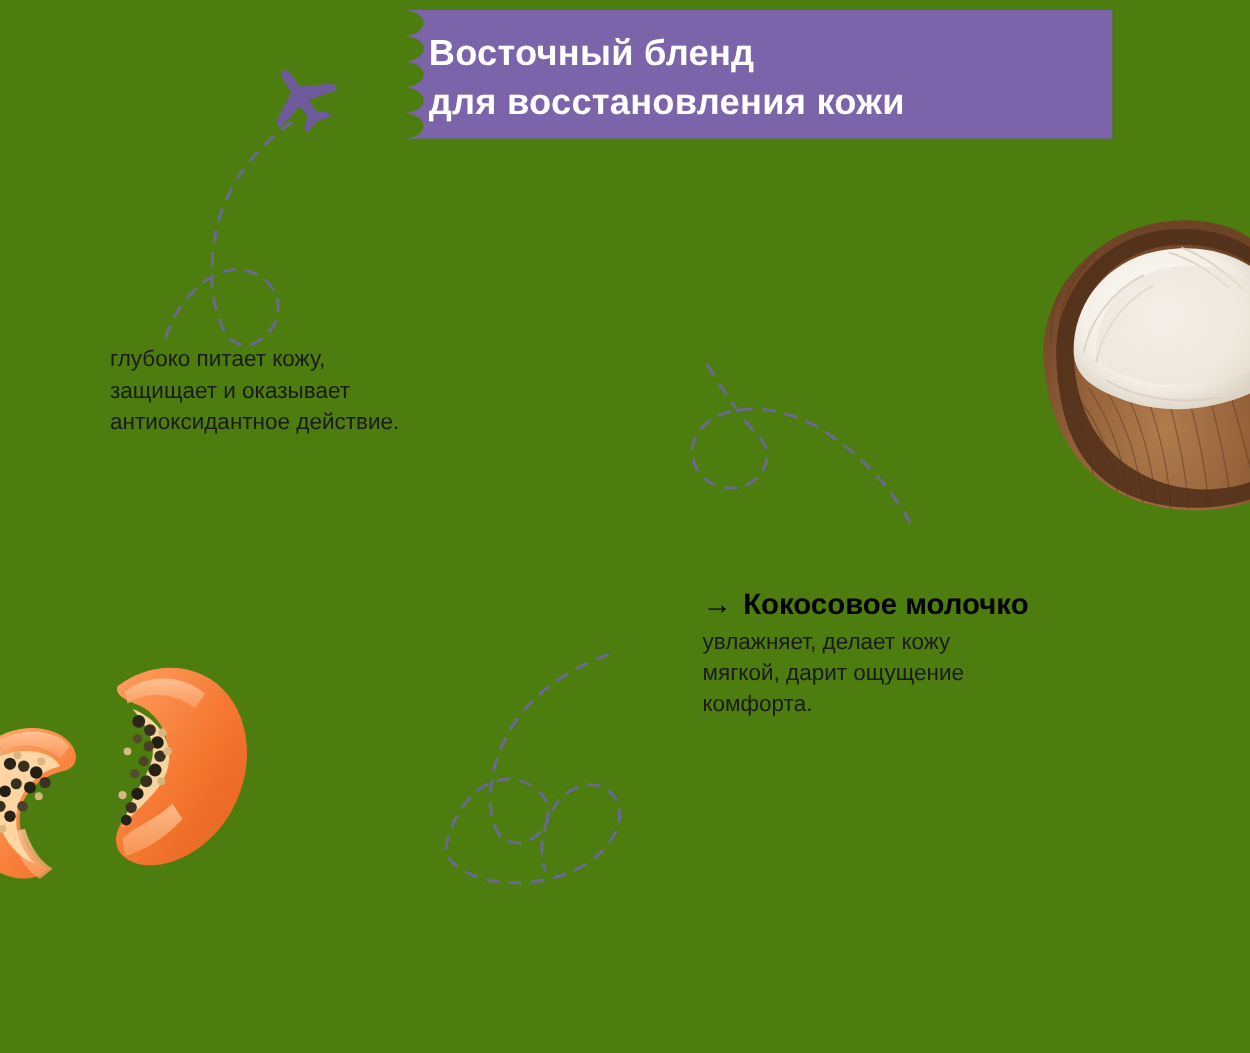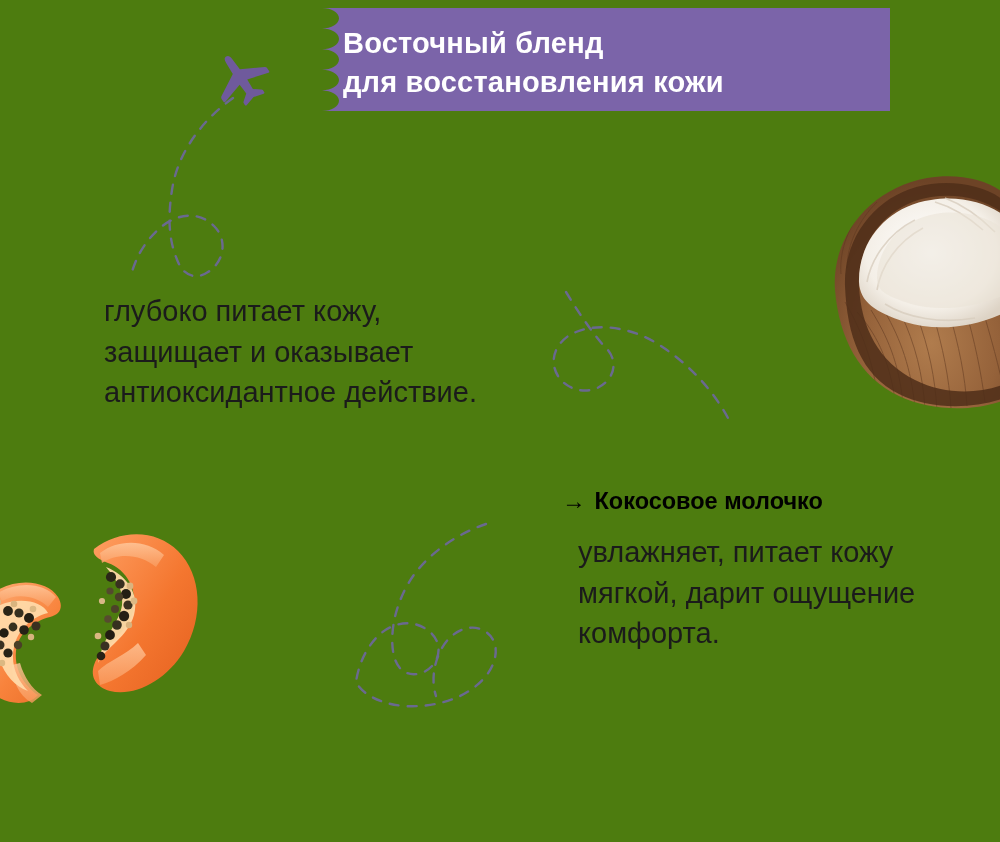--- a/index.html
+++ b/index.html
@@ -79,30 +79,30 @@
     line-height: 1.28;
     margin: 0 0 3px 0;
     white-space: nowrap;
   }
   .ingredient .ing-arrow {
     display: inline-block;
     margin-right: 9px;
     font-weight: bold;
   }
   .ingredient .ing-body {
-    font-size: 29px;
+    font-size: 18px;
     font-weight: 400;
     color: #1b1b1b;
     line-height: 1.40;
-    margin: 16px;
+    margin: 0;
     white-space: pre-line;
   }
 
   #ing-1 { left: 88px;  top: 275px; width: 430px; }
-  #ing-2 { left: 562px; top: 486px; width: 400px; }
+  #ing-2 { left: 562px; top: 468px; width: 400px; }
   #ing-3 { left: 148px; top: 738px; width: 660px; }
 
   
   .fruit { position: absolute; }
 
   
   #coconut { left: 815px; top: 162px; width: 195px; height: 252px; }
 
   
   #papaya { left: -26px; top: 505px; width: 238px; height: 215px; }
@@ -357,19 +357,19 @@
   <div class="ingredient" id="ing-1">
     <p class="ing-body">глубоко питает кожу,
 защищает и оказывает
 антиоксидантное действие.</p>
   </div>
 
   <div class="ingredient" id="ing-2">
     <h2 class="ing-head">
       <span class="ing-arrow">→</span><span>Кокосовое молочко</span>
     </h2>
-    <p class="ing-body">увлажняет, питает кожу
+    <p class="ing-body">увлажняет, делает кожу
 мягкой, дарит ощущение
 комфорта.</p>
   </div>
 
 
 </div>
 
 </body></html>

